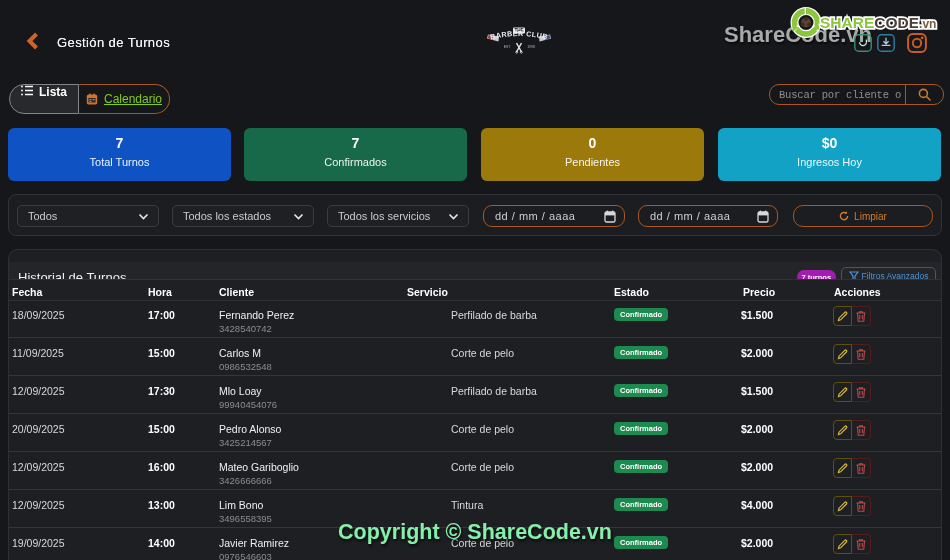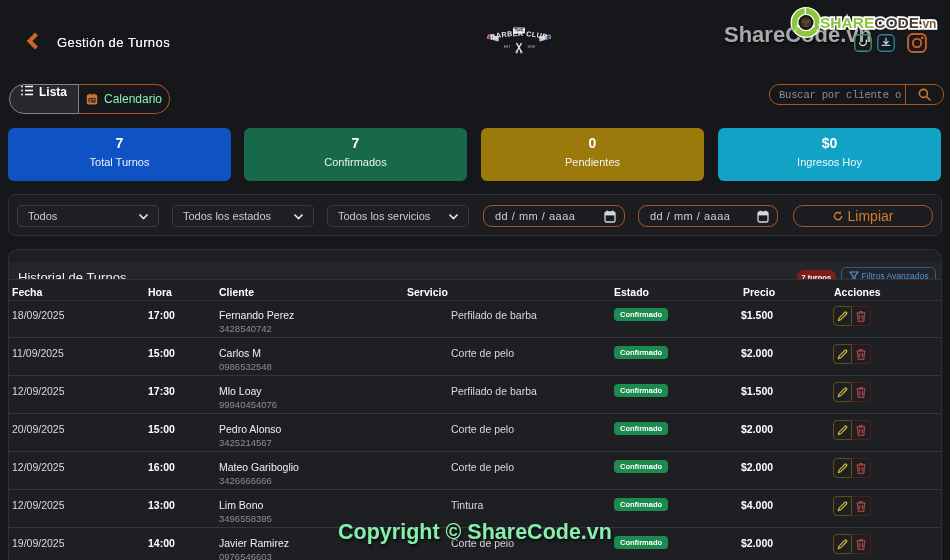--- a/index.html
+++ b/index.html
@@ -8,21 +8,21 @@
   .abs { position:absolute; }
 
   
   .title { left:57px; top:35px; font-size:13px; color:#f2f2f2; letter-spacing:.4px; text-shadow:0 0 0.6px #e8e8e8; }
 
   
   .tabs { left:9px; top:84px; height:30px; display:flex; }
   .tab1 { width:70px; border:1px solid #84848a; border-radius:15px 0 0 15px; background:#27292d;
           color:#fff; font-weight:bold; font-size:12px; display:flex; justify-content:center; gap:6px; }
   .tab2 { width:91px; border:1px solid #a8571e; border-left:none; border-radius:0 15px 15px 0;
-          color:#86efac; font-size:12px; display:flex; align-items:center; justify-content:center; gap:6px; }
+          color:#84cc16; font-size:12px; display:flex; align-items:center; justify-content:center; gap:6px;text-decoration:underline; }
 
   
   .search { left:769px; top:84px; width:175px; height:21px; border:1px solid #aa561e; border-radius:10px;
             display:flex; align-items:center; }
   .search .ph { flex:1; padding-left:9px; color:#8f8f8f; font-size:10.5px; letter-spacing:-0.2px; white-space:nowrap; overflow:hidden;font-family:Liberation Mono, monospace; }
   .search .btn { width:38px; height:100%; border-left:1px solid #aa561e; display:flex; align-items:center; justify-content:center; }
 
   
   .card { top:128px; width:223px; height:53px; border-radius:6px; text-align:center; color:#fff; }
   .card .n { font-size:14px; font-weight:bold; margin-top:7px; }
@@ -34,28 +34,28 @@
 
   
   .fpanel { left:8px; top:194px; width:934px; height:42px; background:#1b1d21; border:1px solid #313338; border-radius:8px; }
   .fctl { position:absolute; top:10px; height:22px; width:142px; font-size:11px; display:flex; align-items:center; }
   .sel { background:#1e2024; border:1px solid #3a3c41; border-radius:5px; color:#cbcbcb;
          padding-left:10px; justify-content:space-between; }
   .sel svg { margin-right:9px; }
   .dt { background:#1b1d21; border:1px solid #aa561e; border-radius:9px; color:#cfcfcf;
         padding-left:11px; justify-content:space-between; letter-spacing:.5px; }
   .dt svg { margin-right:8px; }
-  .limp { border:1px solid #aa561e; border-radius:10px; color:#d8792a; justify-content:center; gap:5px; font-size:14px; }
+  .limp { border:1px solid #aa561e; border-radius:10px; color:#d8792a; justify-content:center; gap:5px; font-size:10px; }
 
   
   .tpanel { left:8px; top:249px; width:934px; height:311px; background:#1d1f23; border:1px solid #2e3034;
             border-bottom:none; border-radius:10px 10px 0 0; overflow:hidden; }
   .thead1 { position:absolute; left:0; top:12px; width:100%; height:29px; background:#232529; }
   .thead1 .tt { position:absolute; left:9px; top:8px; font-size:13px; color:#f0f0f0; }
-  .badge7 { position:absolute; left:788px; top:8px; background:#7f1d1d; color:#fff; font-size:7.5px; font-weight:bold;
+  .badge7 { position:absolute; left:788px; top:8px; background:#a21caf; color:#fff; font-size:7.5px; font-weight:bold;
             border-radius:8px; padding:2.5px 4.5px; }
   .favz { position:absolute; left:832px; top:5px; width:95px; height:18px; border:1px solid #2d5f8a; border-radius:5px;
           color:#4f93d8; font-size:8.5px; display:flex; align-items:center; justify-content:center; gap:3px; white-space:nowrap; }
   .thead2 { position:absolute; left:0; top:29px; width:100%; height:22px; background:#1e2024;
             border-top:1px solid #303236; border-bottom:1px solid #303236; }
   .th { position:absolute; top:6px; font-size:10.5px; font-weight:bold; color:#fff; }
   .rows { position:absolute; left:0; top:50px; width:100%; }
   .row { position:relative; height:38px; border-bottom:1px solid #34363a; }
   .cell { position:absolute; font-size:10.5px; color:#d9d9d9; top:9px; }
   .fec { left:3px; }

